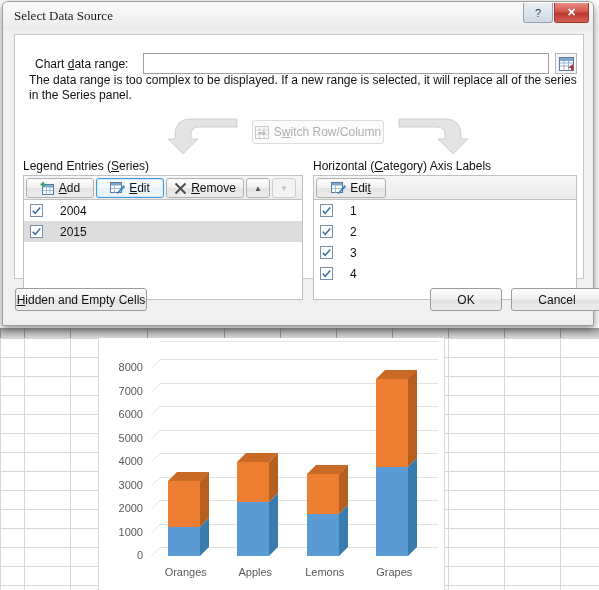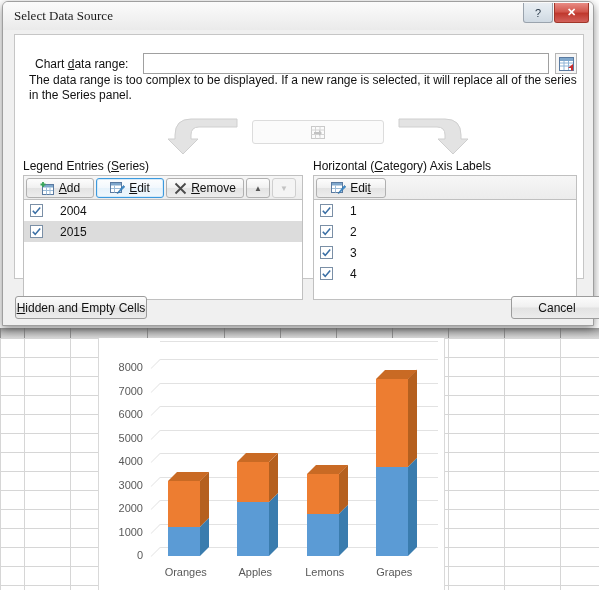--- a/index.html
+++ b/index.html
@@ -157,21 +157,21 @@
   }
   .cbox svg{display:block;}
   .rowtext{margin-left:17px;}
 
   
   .dbtn{
     position:absolute;height:23px;
     border:1px solid #9c9c9c;border-radius:3px;
     background:linear-gradient(to bottom,#fcfcfc 0%,#f0f0f0 48%,#e2e2e2 52%,#ececec 100%);
     display:flex;align-items:center;justify-content:center;
-    font-size:12px;color:#111;cursor:pointer;box-sizing:border-box;margin-top:8px;
+    font-size:12px;color:#111;cursor:pointer;box-sizing:border-box;
   }
 </style>
 </head>
 <body>
 
 <div id="sheet">
   <div class="colhdr" id="colhdr">
       <div class="sep" style="left: 0px;"></div>
       <div class="sep" style="left: 24px;"></div>
       <div class="sep" style="left: 70px;"></div>
@@ -332,20 +332,21 @@
       </svg>
       <div id="switchBtn">
         <svg width="14" height="13" viewBox="0 0 14 13">
           <rect x="0.5" y="0.5" width="13" height="12" fill="#fbfbfb" stroke="#c9c9c9"></rect>
           <line x1="0.5" y1="4" x2="13.5" y2="4" stroke="#d4d4d4"></line>
           <line x1="0.5" y1="8.5" x2="13.5" y2="8.5" stroke="#d4d4d4"></line>
           <line x1="4.5" y1="0.5" x2="4.5" y2="12.5" stroke="#d4d4d4"></line>
           <line x1="9" y1="0.5" x2="9" y2="12.5" stroke="#d4d4d4"></line>
           <path d="M3 6 L8 6 L8 4 L11 7 L8 10 L8 8 L3 8 Z" fill="#c2c2c2"></path>
         </svg>
+        <span><span>S</span><u>w</u><span>itch Row/Column</span></span>
       </div>
       <svg style="position:absolute;left:382px;top:0px;" width="72" height="38" viewBox="0 0 72 38">
         <path d="M2 2 L48 2 Q64 2 64 18 L64 22 L71 22 L56 37 L41 22 L48 22 L48 18 Q48 10 40 10 L2 10 Z" fill="#e3e3e3" stroke="#cfcfcf" stroke-width="1"></path>
       </svg>
     </div>
 
     <div class="panelTitle" style="left:8px;top:124px;"><span>Legend Entries (</span><u>S</u><span>eries)</span></div>
     <div class="panel" style="left:8px;top:140px;width:280px;height:125px;">
       <div class="panelbar" id="legendToolbar">
           <div class="pbtn" style="left: 2px; width: 68px;">
@@ -456,17 +457,20 @@
             <span class="rowtext">4</span>
           </div>
         </div>
     </div>
 
   </div>
 
   <div class="dbtn" style="left:12px;top:286px;width:132px;">
     <span><span></span><u>H</u><span>idden and Empty Cells</span></span>
   </div>
+  <div class="dbtn" style="left:427px;top:286px;width:72px;">
+    <span>OK</span>
+  </div>
   <div class="dbtn" style="left:508px;top:286px;width:92px;">
     <span>Cancel</span>
   </div>
 
 </div>
 
 </body></html>

